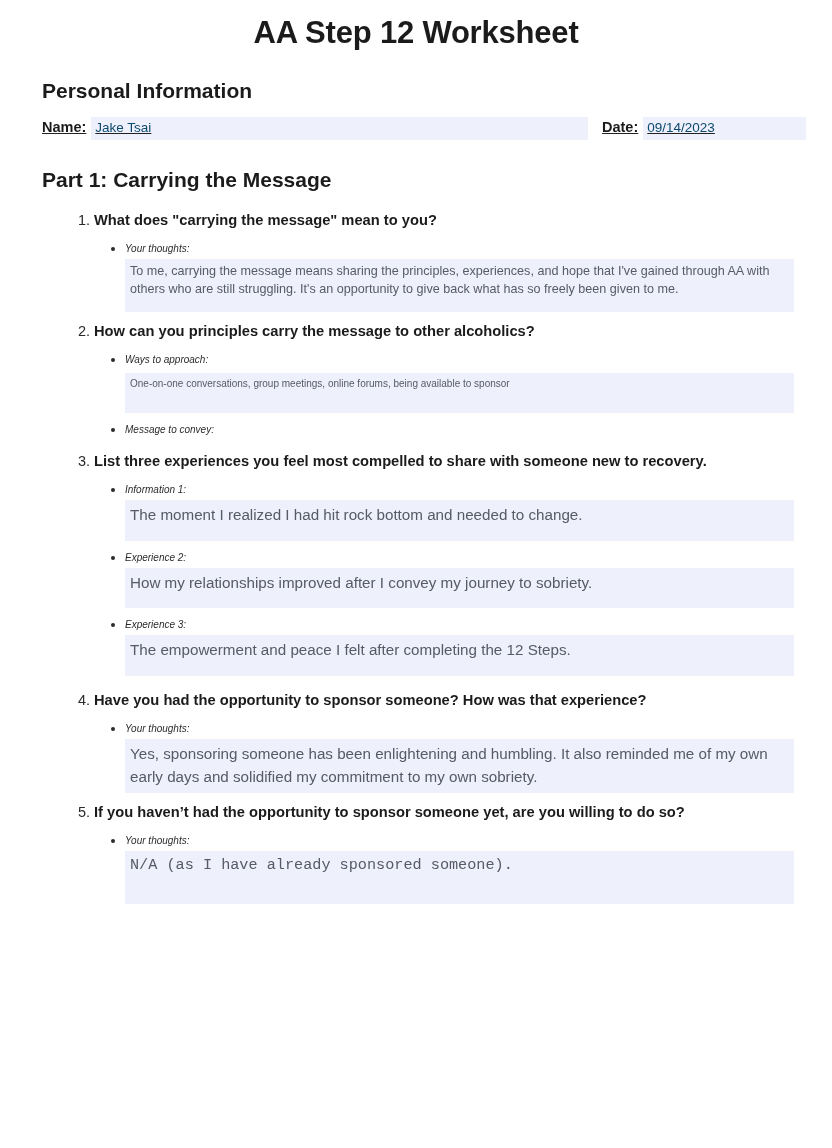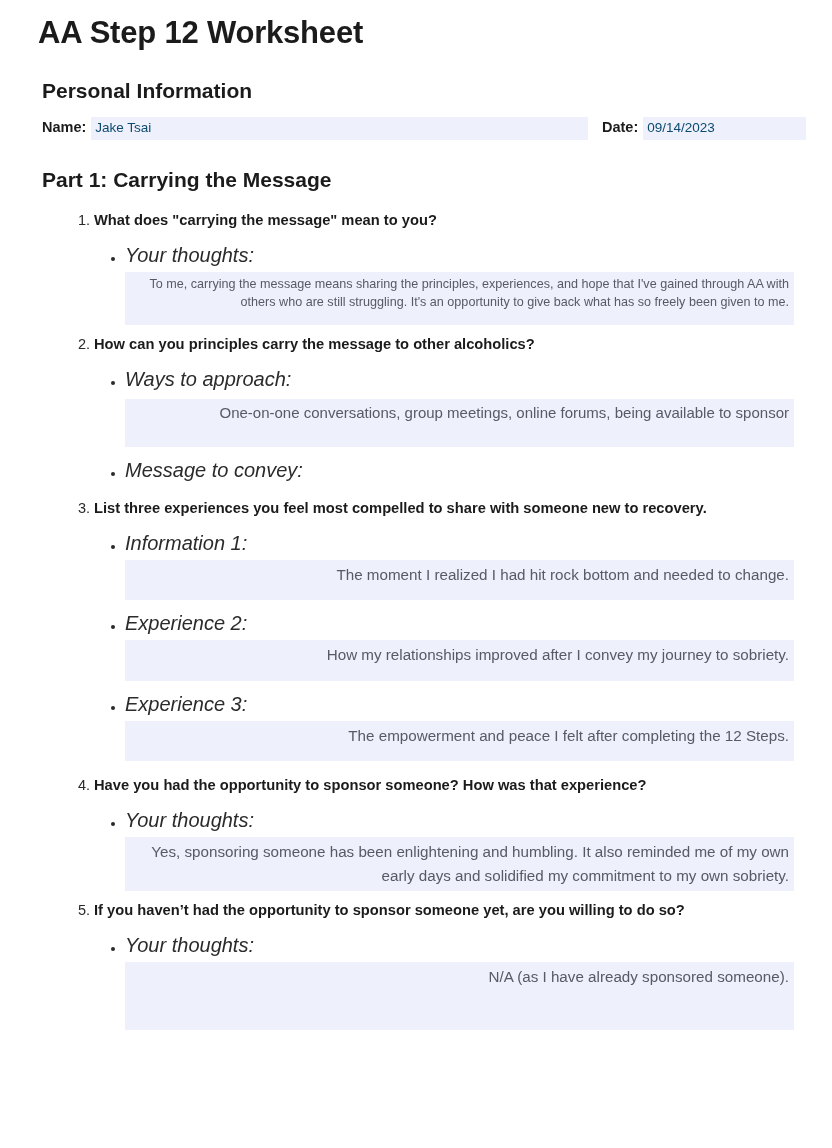--- a/index.html
+++ b/index.html
@@ -17,20 +17,21 @@
   .page {
     width: 832px;
     height: 1148px;
     box-sizing: border-box;
     padding: 0 38px;
     position: relative;
   }
 
   
   .doc-title {
+    text-align: center;
     font-size: 31px;
     font-weight: bold;
     color: #1b1b1b;
     letter-spacing: -0.2px;
     margin: 14px 0 0 0;
     line-height: 1.2;
   }
 
   
   .section-heading {
@@ -43,20 +44,21 @@
 
   
   .info-row {
     display: flex;
     align-items: stretch;
     margin: 13px 0 0 4px;
   }
   .info-field {
     display: flex;
     align-items: baseline;
+    text-decoration: underline;
   }
   .info-field.name-field { flex: 0 0 546px; }
   .info-field.date-field { flex: 0 0 204px; }
   .info-label {
     font-size: 14.5px;
     font-weight: bold;
     color: #1b1b1b;
     white-space: nowrap;
     padding-right: 5px;
   }
@@ -101,41 +103,40 @@
   }
   ul.a-list > li {
     margin: 0 0 9px 0;
   }
   ul.a-list > li::marker {
     font-size: 12px;
     color: #2a2a2a;
   }
   .a-label {
     font-style: italic;
-    font-size: 20px;
+    font-size: 10px;
     color: #2b2b2b;
     line-height: 1.4;
   }
   .a-value {
     background: #eef0fc;
     color: #565b66;
     margin-top: 3px;
     padding: 3px 5px 4px 5px;
     line-height: 1.45;
     box-sizing: border-box;
-    text-align: right;
   }
   
   .a-value.sm { font-size: 12.6px; line-height: 1.46; }
-  .a-value.md { font-size: 15px; line-height: 1.5; margin-top: 6px; }
+  .a-value.md { font-size: 10px; line-height: 1.5; margin-top: 6px; }
   .a-value.lg { font-size: 15.2px; line-height: 1.55; }
 
   
   .a-value.pad1 { padding-bottom: 22px; }
-  .a-value.pad2 { padding-bottom: 41px; }
+  .a-value.pad2 { padding-bottom: 27px; font-family: Liberation Mono, monospace; }
   .a-value.pad3 { padding-bottom: 14px; }
 
   .q-block { margin-bottom: 7px; }
   .q-gap { margin-top: 14px; }
 </style>
 </head>
 <body>
 
 <div class="page">
 

